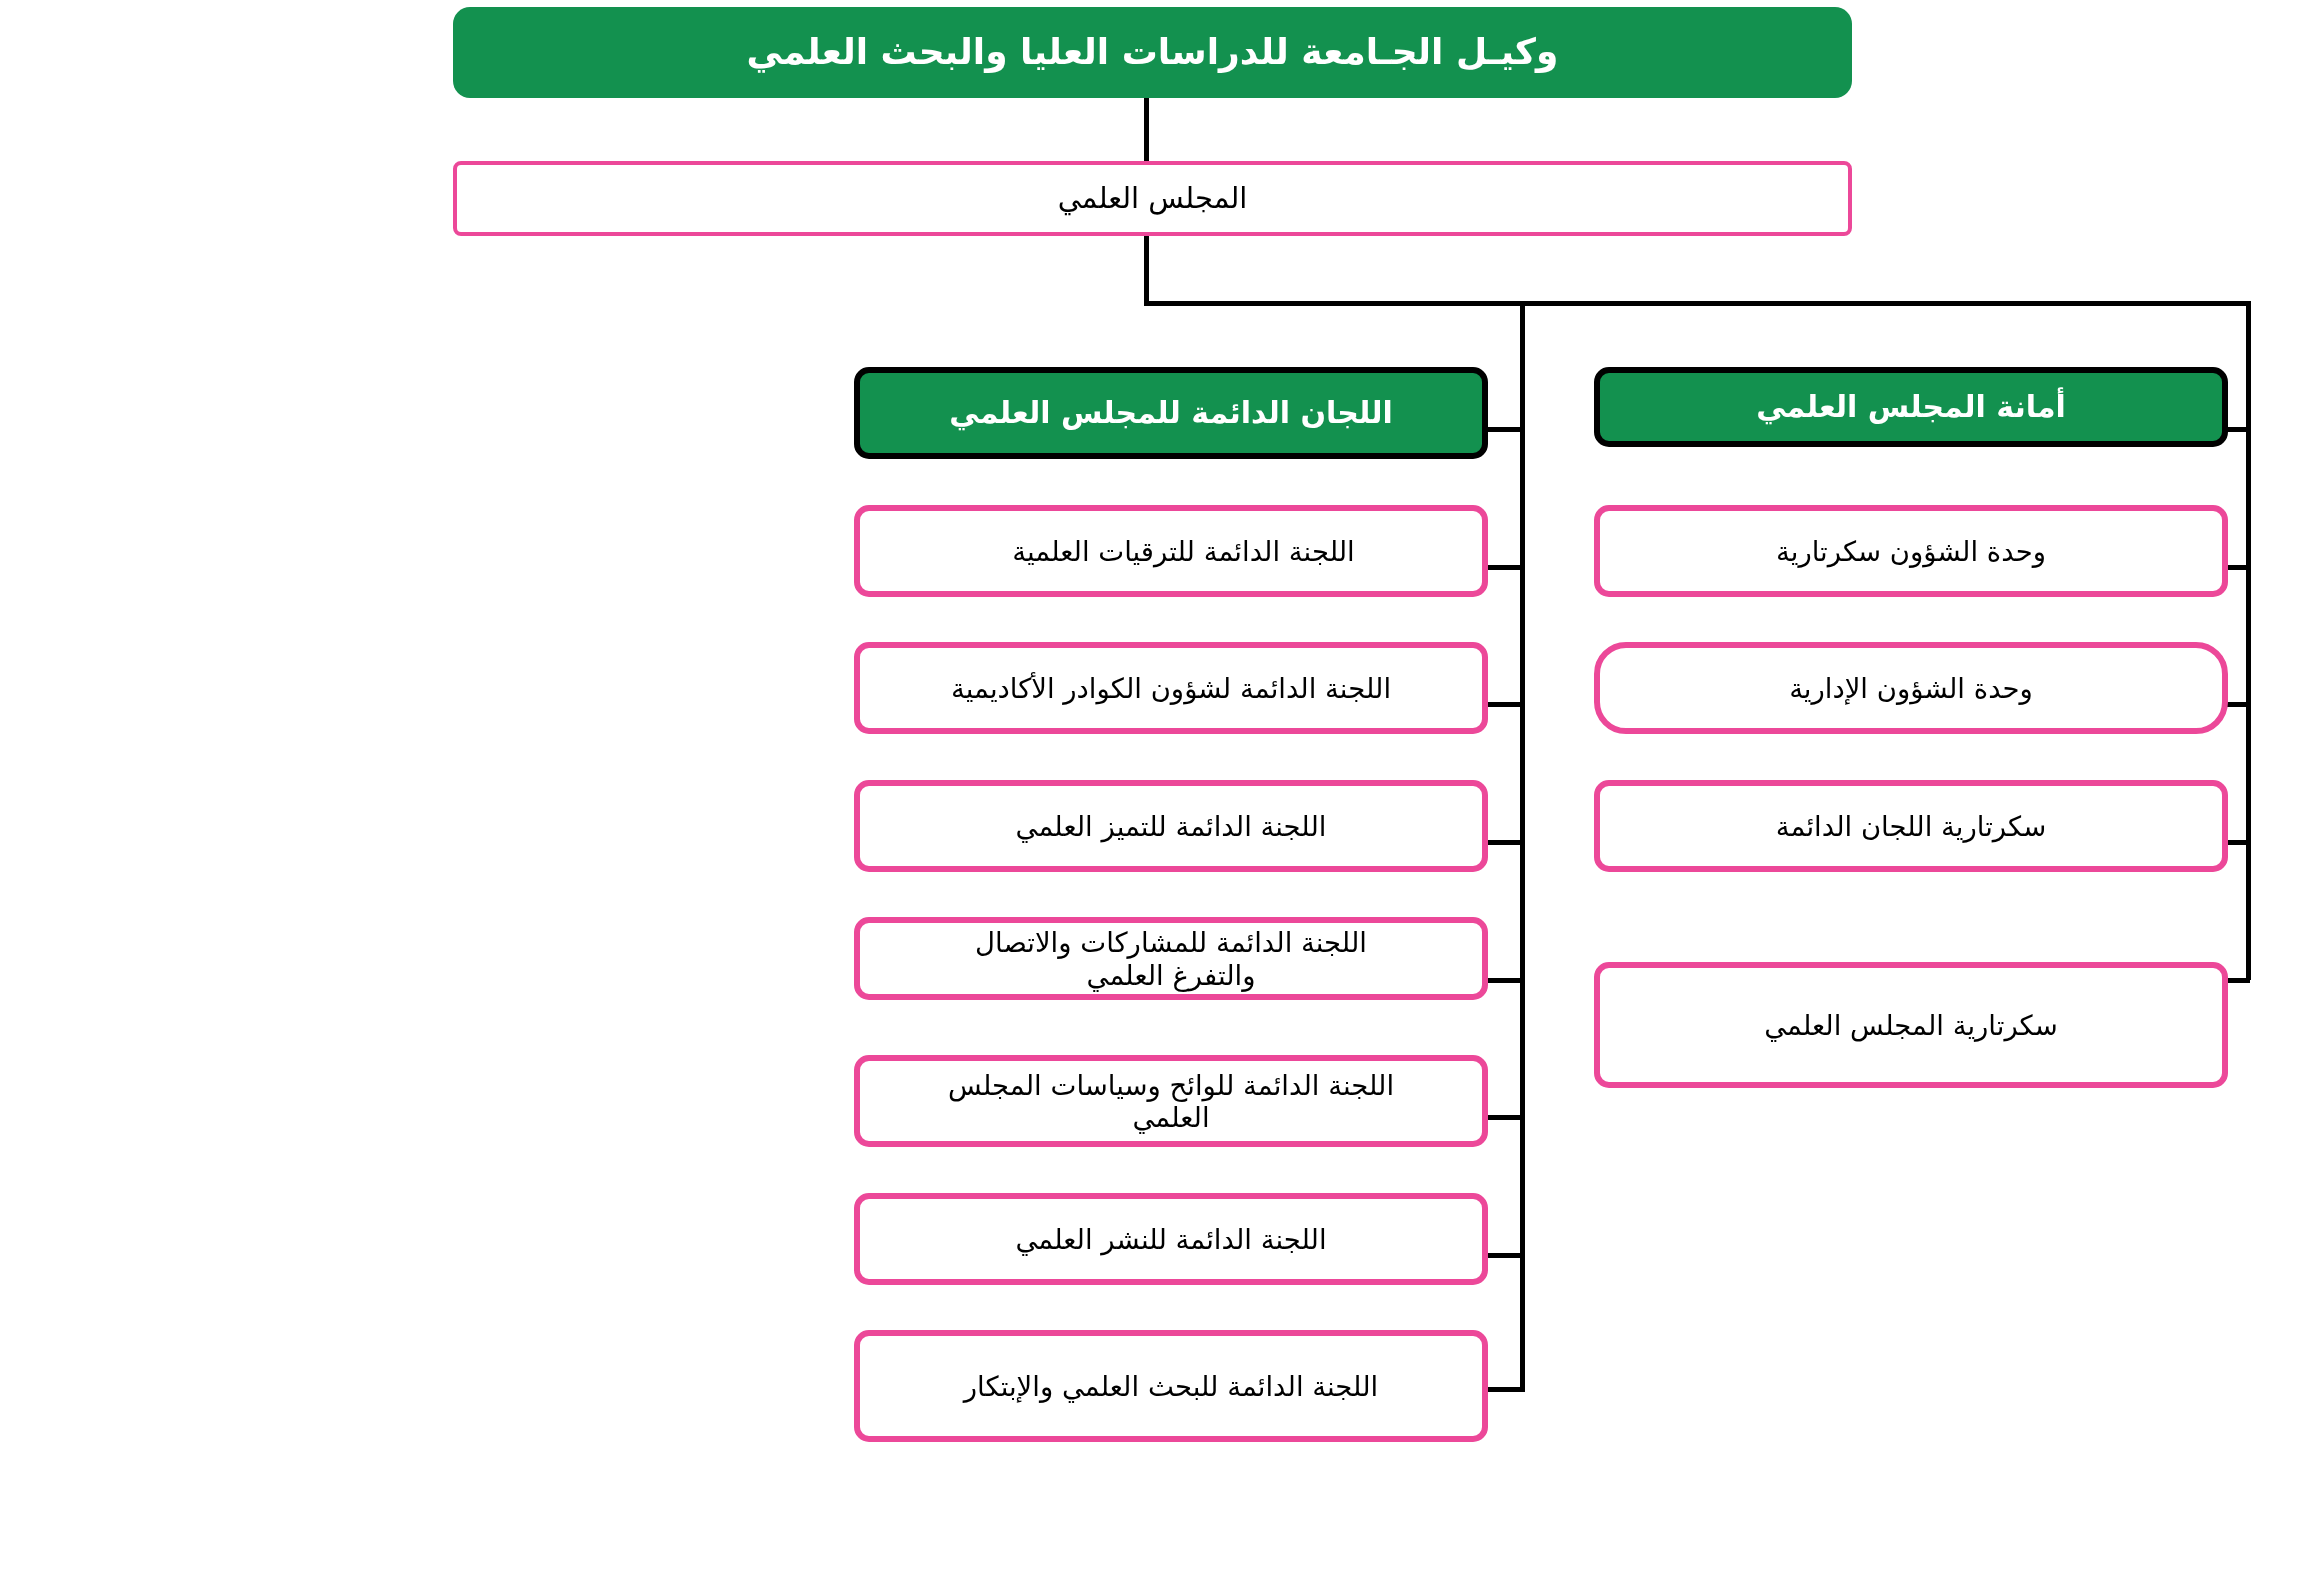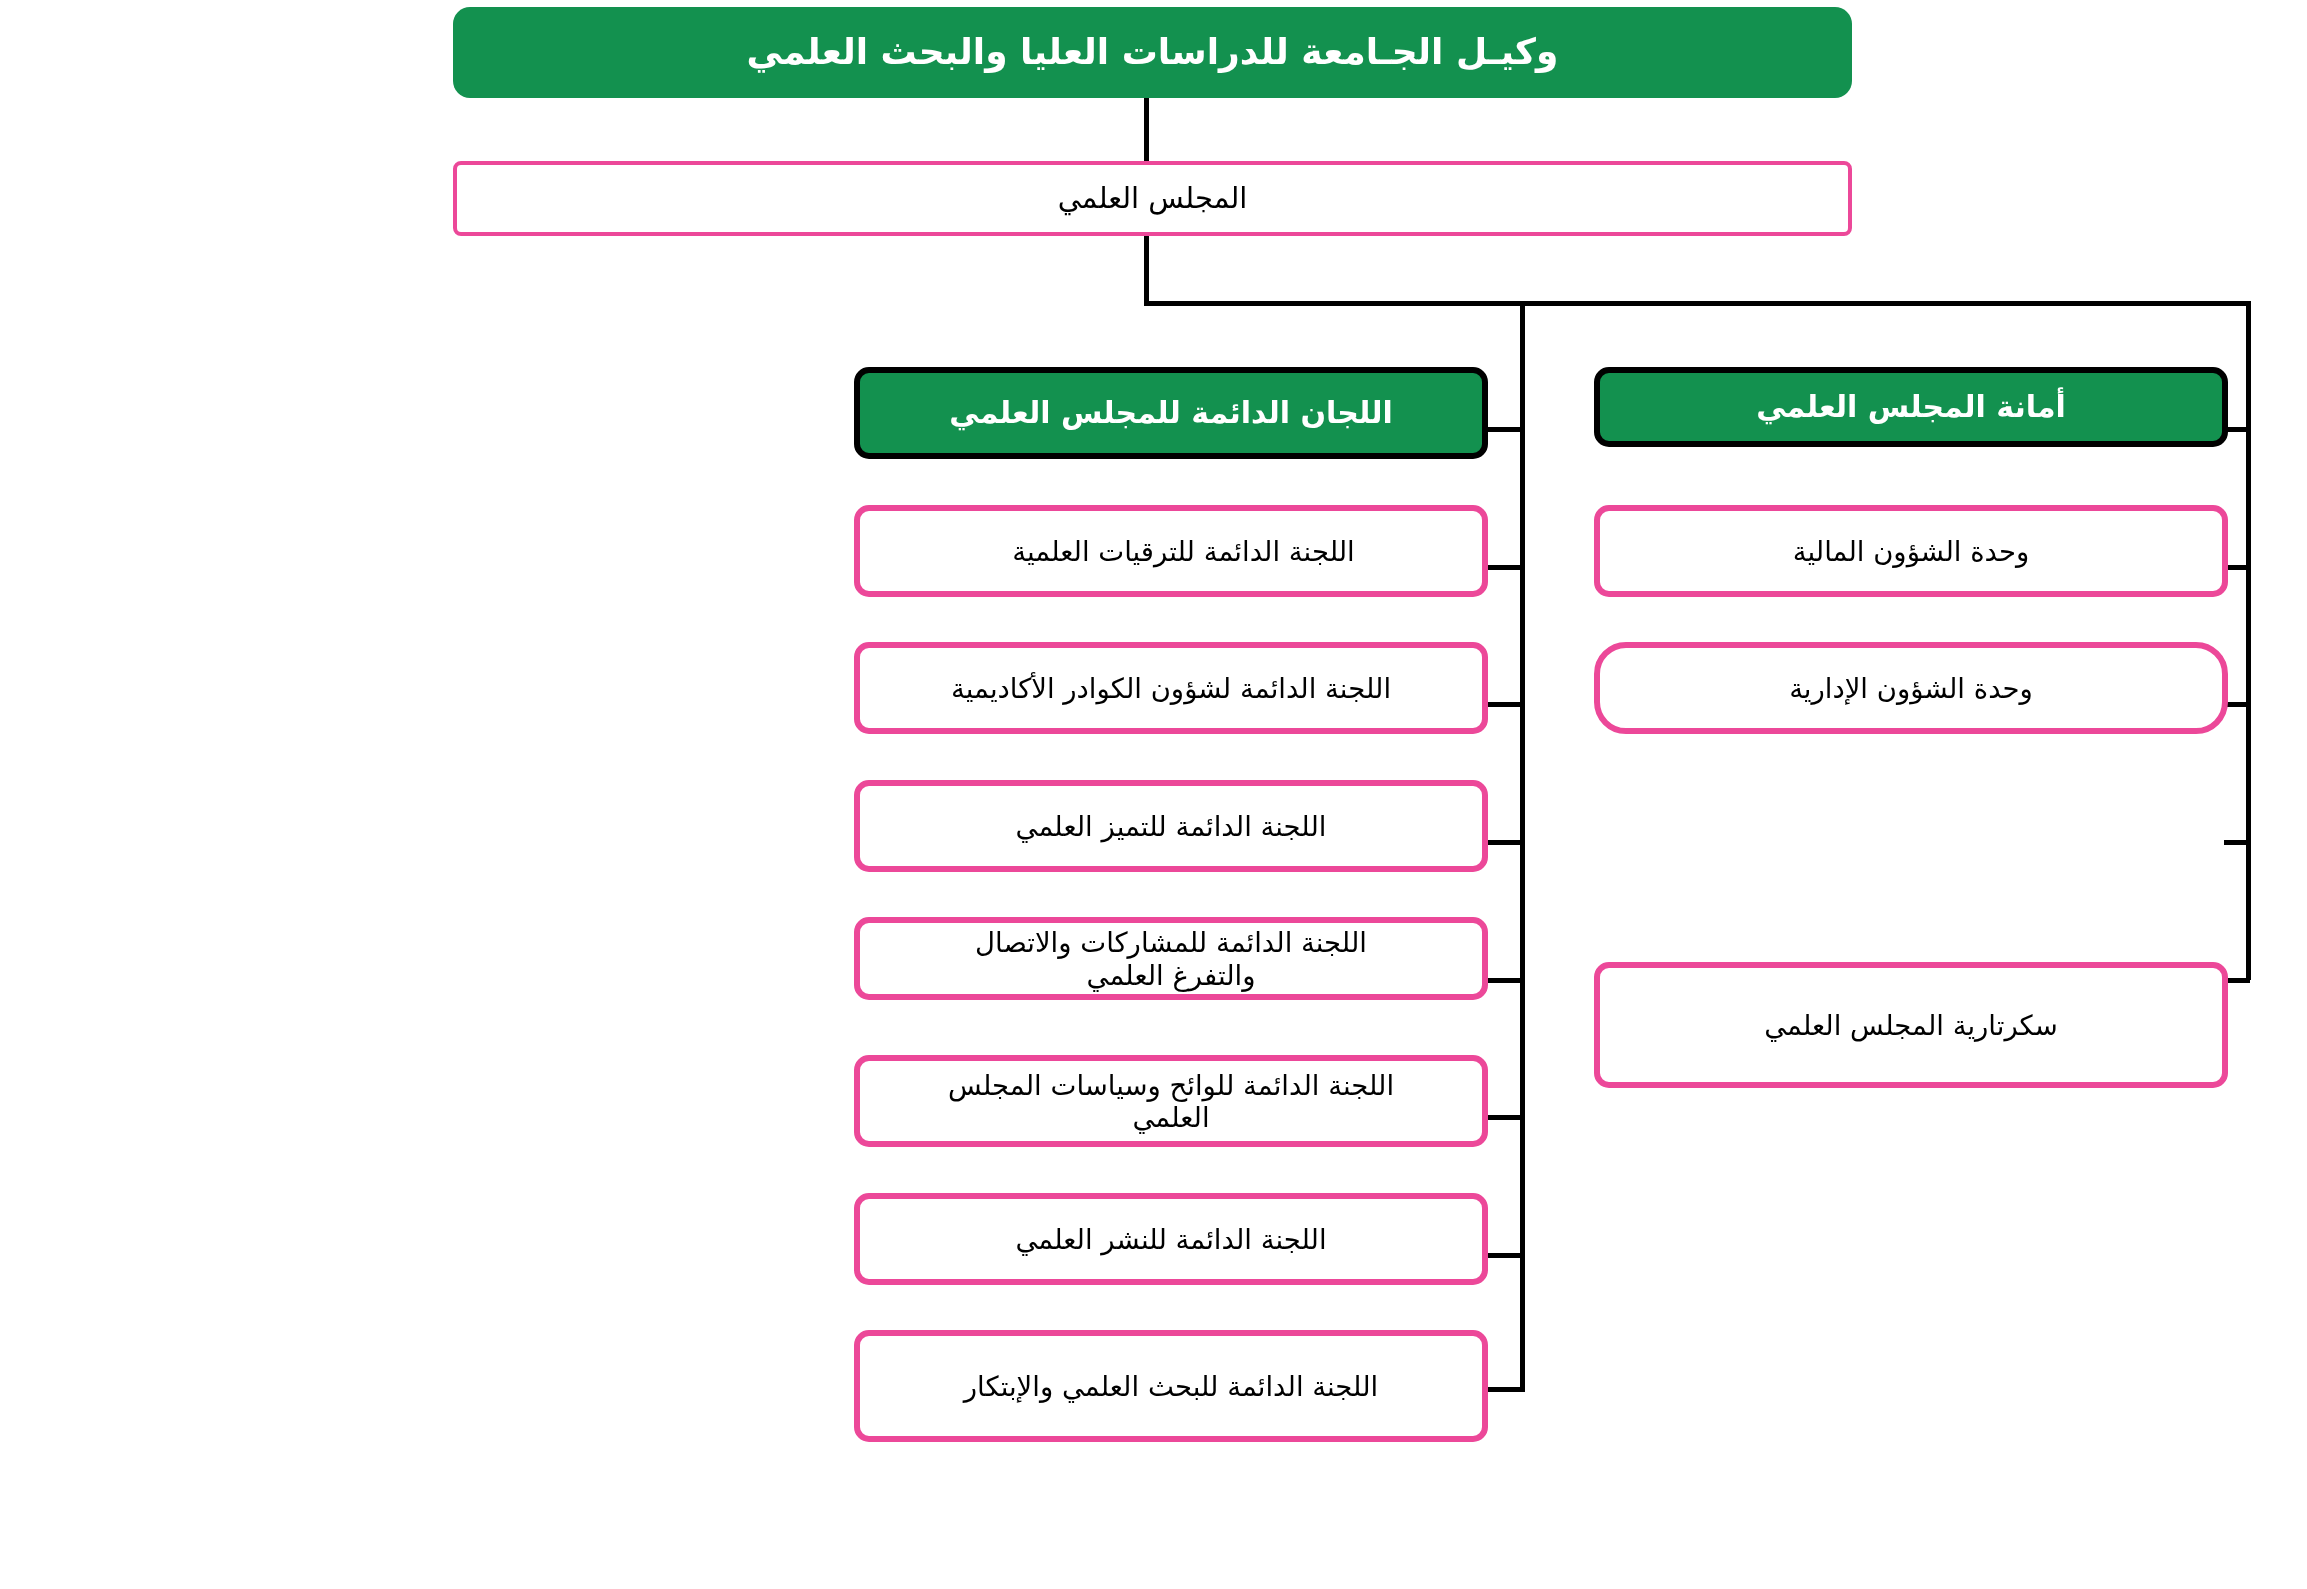--- a/index.html
+++ b/index.html
@@ -166,26 +166,29 @@
 
   <div class="node item col-left" style="top:1330px; height:112px;">
     <span class="txt">اللجنة الدائمة للبحث العلمي  والإبتكار</span>
   </div>
 
   <div class="node green outlined lvl2 col-right" style="top:367px; height:80px;">
     <span class="txt">أمانة المجلس العلمي</span>
   </div>
 
   <div class="node item col-right" style="top:505px; height:92px;">
-    <span class="txt">وحدة الشؤون المالية</span>
+    <span class="txt">وحدة الشؤون سكرتارية</span>
   </div>
 
   <div class="node item col-right" style="top:642px; height:92px;border-radius:32px;">
     <span class="txt">وحدة الشؤون الإدارية</span>
   </div>
 
+  <div class="node item col-right" style="top:780px; height:92px;">
+    <span class="txt">سكرتارية اللجان الدائمة</span>
+  </div>
 
   <div class="node item col-right" style="top:962px; height:126px;">
     <span class="txt">سكرتارية المجلس العلمي</span>
   </div>
 
 </div>
 
 
 </body></html>

